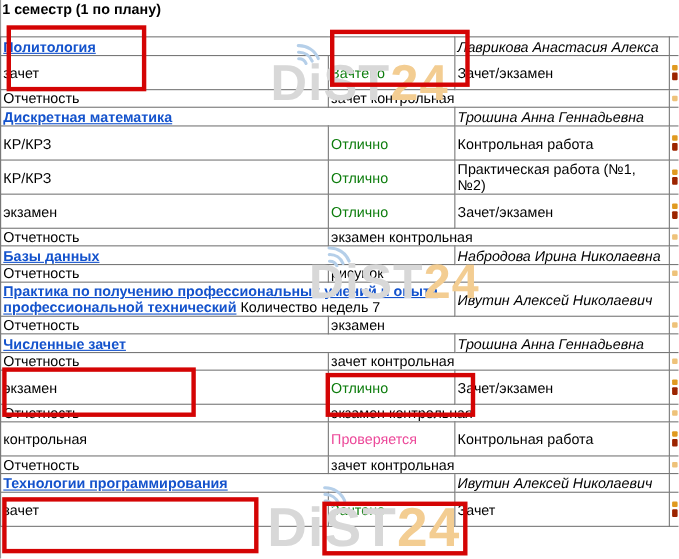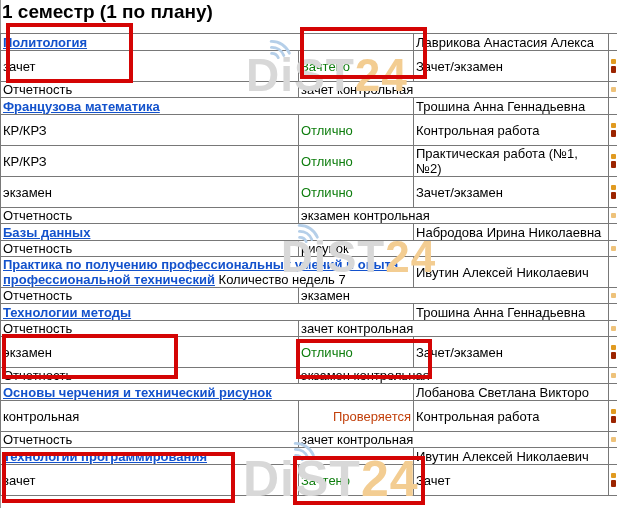--- a/index.html
+++ b/index.html
@@ -1,36 +1,36 @@
 <!DOCTYPE html>
 <html><head>
 <meta charset="utf-8">
 <style>
   html,body{margin:0;padding:0;}
   body{background:#fff;font-family:"Liberation Sans",sans-serif;color:#000;}
   #stage{position:relative;width:617px;height:508px;overflow:hidden;background:#fff;}
   .left-edge{position:absolute;left:0;top:0;width:1px;height:100%;background:#9a9a9a;}
-  .title{position:absolute;left:2px;top:1px;font-size:19px;font-weight:bold;white-space:nowrap;}
+  .title{position:absolute;left:2px;top:1px;font-size:13px;font-weight:bold;white-space:nowrap;}
 
   table.grades{position:absolute;left:0;top:33px;width:618px;border-collapse:collapse;table-layout:fixed;}
   table.grades td{border:1px solid #787878;padding:0 2px;font-size:13px;line-height:15px;vertical-align:middle;overflow:hidden;}
   tr.r-subject{height:17px;}
   tr.r-subject.tall{height:31px;}
   tr.r-grade{height:31px;}
   tr.r-report{height:16px;}
 
   td.c-subject{padding-left:2px;white-space:nowrap;}
   td.c-subject.wrap{white-space:normal;}
   a.lnk{color:#1352cc;font-weight:bold;text-decoration:underline;cursor:pointer;}
   .extra{color:#000;font-weight:normal;}
-  td.c-teacher{white-space:nowrap;padding-left:3px;margin-top:24px;}
+  td.c-teacher{font-style:italic;white-space:nowrap;padding-left:3px;margin-top:24px;}
   td.c-form{padding-left:7px;white-space:nowrap;}
   td.c-grade{padding-left:8px;white-space:nowrap;}
   .g-green{color:#0d7d0d;}
-  .g-blue{color:#c2410c;text-align:right;}
+  .g-blue{color:#ec4899;}
   td.c-control{padding-left:3px;}
   td.c-label{padding-left:2px;white-space:nowrap;margin-left:17px;}
   td.c-value{padding-left:3px;white-space:nowrap;}
   td.c-mark{padding:0 0 0 3px;}
   .mk{display:block;width:5px;border-radius:1px;}
   .mk-a{height:5px;background:#e09a20;margin:0 0 2px 0;}
   .mk-b{height:7px;background:#9c2400;}
   .mk-r{height:5px;background:#eec27a;}
 
   .wm{position:absolute;z-index:2;pointer-events:none;font-weight:bold;white-space:nowrap;letter-spacing:1px;}
@@ -69,21 +69,21 @@
           </td>
         </tr>
         <tr class="r-report">
           <td class="c-label">Отчетность</td>
           <td class="c-value" colspan="2">зачет контрольная</td>
           <td class="c-mark">
             <span class="mk mk-r"></span>
           </td>
         </tr>
         <tr class="r-subject">
-          <td class="c-subject" colspan="2"><a class="lnk">Французова математика</a></td>
+          <td class="c-subject" colspan="2"><a class="lnk">Дискретная математика</a></td>
           <td class="c-teacher">Трошина Анна Геннадьевна</td>
           <td class="c-mark"></td>
         </tr>
         <tr class="r-grade">
           <td class="c-form">КР/КРЗ</td>
           <td class="c-grade g-green">Отлично</td>
           <td class="c-control">Контрольная работа</td>
           <td class="c-mark">
             <span class="mk mk-a"></span>
             <span class="mk mk-b"></span>
@@ -132,21 +132,21 @@
           <td class="c-mark"></td>
         </tr>
         <tr class="r-report">
           <td class="c-label">Отчетность</td>
           <td class="c-value" colspan="2">экзамен</td>
           <td class="c-mark">
             <span class="mk mk-r"></span>
           </td>
         </tr>
         <tr class="r-subject">
-          <td class="c-subject" colspan="2"><a class="lnk">Технологии методы</a></td>
+          <td class="c-subject" colspan="2"><a class="lnk">Численные зачет</a></td>
           <td class="c-teacher">Трошина Анна Геннадьевна</td>
           <td class="c-mark"></td>
         </tr>
         <tr class="r-report">
           <td class="c-label">Отчетность</td>
           <td class="c-value" colspan="2">зачет контрольная</td>
           <td class="c-mark">
             <span class="mk mk-r"></span>
           </td>
         </tr>
@@ -158,25 +158,20 @@
             <span class="mk mk-a"></span>
             <span class="mk mk-b"></span>
           </td>
         </tr>
         <tr class="r-report">
           <td class="c-label">Отчетность</td>
           <td class="c-value" colspan="2">экзамен контрольная</td>
           <td class="c-mark">
             <span class="mk mk-r"></span>
           </td>
-        </tr>
-        <tr class="r-subject">
-          <td class="c-subject" colspan="2"><a class="lnk">Основы черчения и технический рисунок</a></td>
-          <td class="c-teacher">Лобанова Светлана Викторо</td>
-          <td class="c-mark"></td>
         </tr>
         <tr class="r-grade">
           <td class="c-form">контрольная</td>
           <td class="c-grade g-blue">Проверяется</td>
           <td class="c-control">Контрольная работа</td>
           <td class="c-mark">
             <span class="mk mk-a"></span>
             <span class="mk mk-b"></span>
           </td>
         </tr>

